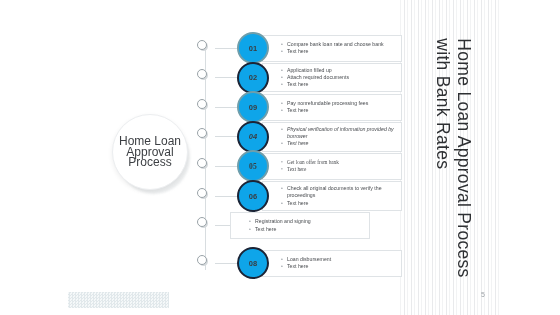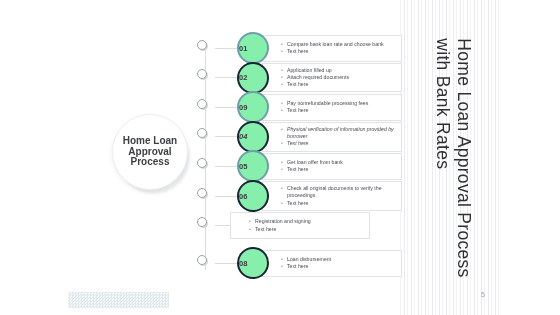--- a/index.html
+++ b/index.html
@@ -92,24 +92,24 @@
     height: 74px;
     border-radius: 50%;
     background: #ffffff;
     border: 1px solid #eceef0;
     box-shadow: 0 2px 5px rgba(0,0,0,0.07);
     display: flex;
     align-items: center;
     justify-content: center;
   }
   .hub-label {
-    font-size: 10px;
+    font-size: 12px;
     line-height: 10.5px;
     color: #3c3f43;
-    font-weight: bold;
+    font-weight: normal;
     text-align: center;
     white-space: pre-line;
   }
 
   
   .spine {
     position: absolute;
     left: 205px;
     top: 48px;
     width: 1px;
@@ -158,23 +158,24 @@
     background: #d8dde0;
     flex: 0 0 22px;
   }
 
   .badge {
     position: relative;
     width: 28px;
     height: 28px;
     flex: 0 0 28px;
     border-radius: 50%;
-    background: #86efac;
+    background: #0ea5e9;
     display: flex;
     align-items: center;
+    justify-content: center;
     z-index: 3;
   }
   .badge.teal  { border: 2.4px solid #6f9eab; }
   .badge.navy  { border: 2.6px solid #1b2436; }
   .badge-num {
     font-size: 7.5px;
     font-weight: bold;
     color: #3a3d41;
     letter-spacing: 0.2px;
   }
@@ -335,21 +336,21 @@
               <span class="dash">•</span>
               <span class="btxt">Physical verification of information provided by borrower</span>
             </div>
             <div class="bullet">
               <span class="dash">•</span>
               <span class="btxt">Text here</span>
             </div>
           </div>
         </div>
       </div>
-      <div class="row" style="top: 151.4px;">
+      <div class="row" style="top: 151.4px; font-family: Liberation Serif, serif;">
         <div class="node-dot">
           <span class="ring-shadow"></span>
           <span class="ring"></span>
         </div>
         <div class="leader"></div>
         <div class="badge teal">
           <span class="badge-num">05</span>
         </div>
         <div class="card">
           <div class="bullets">

